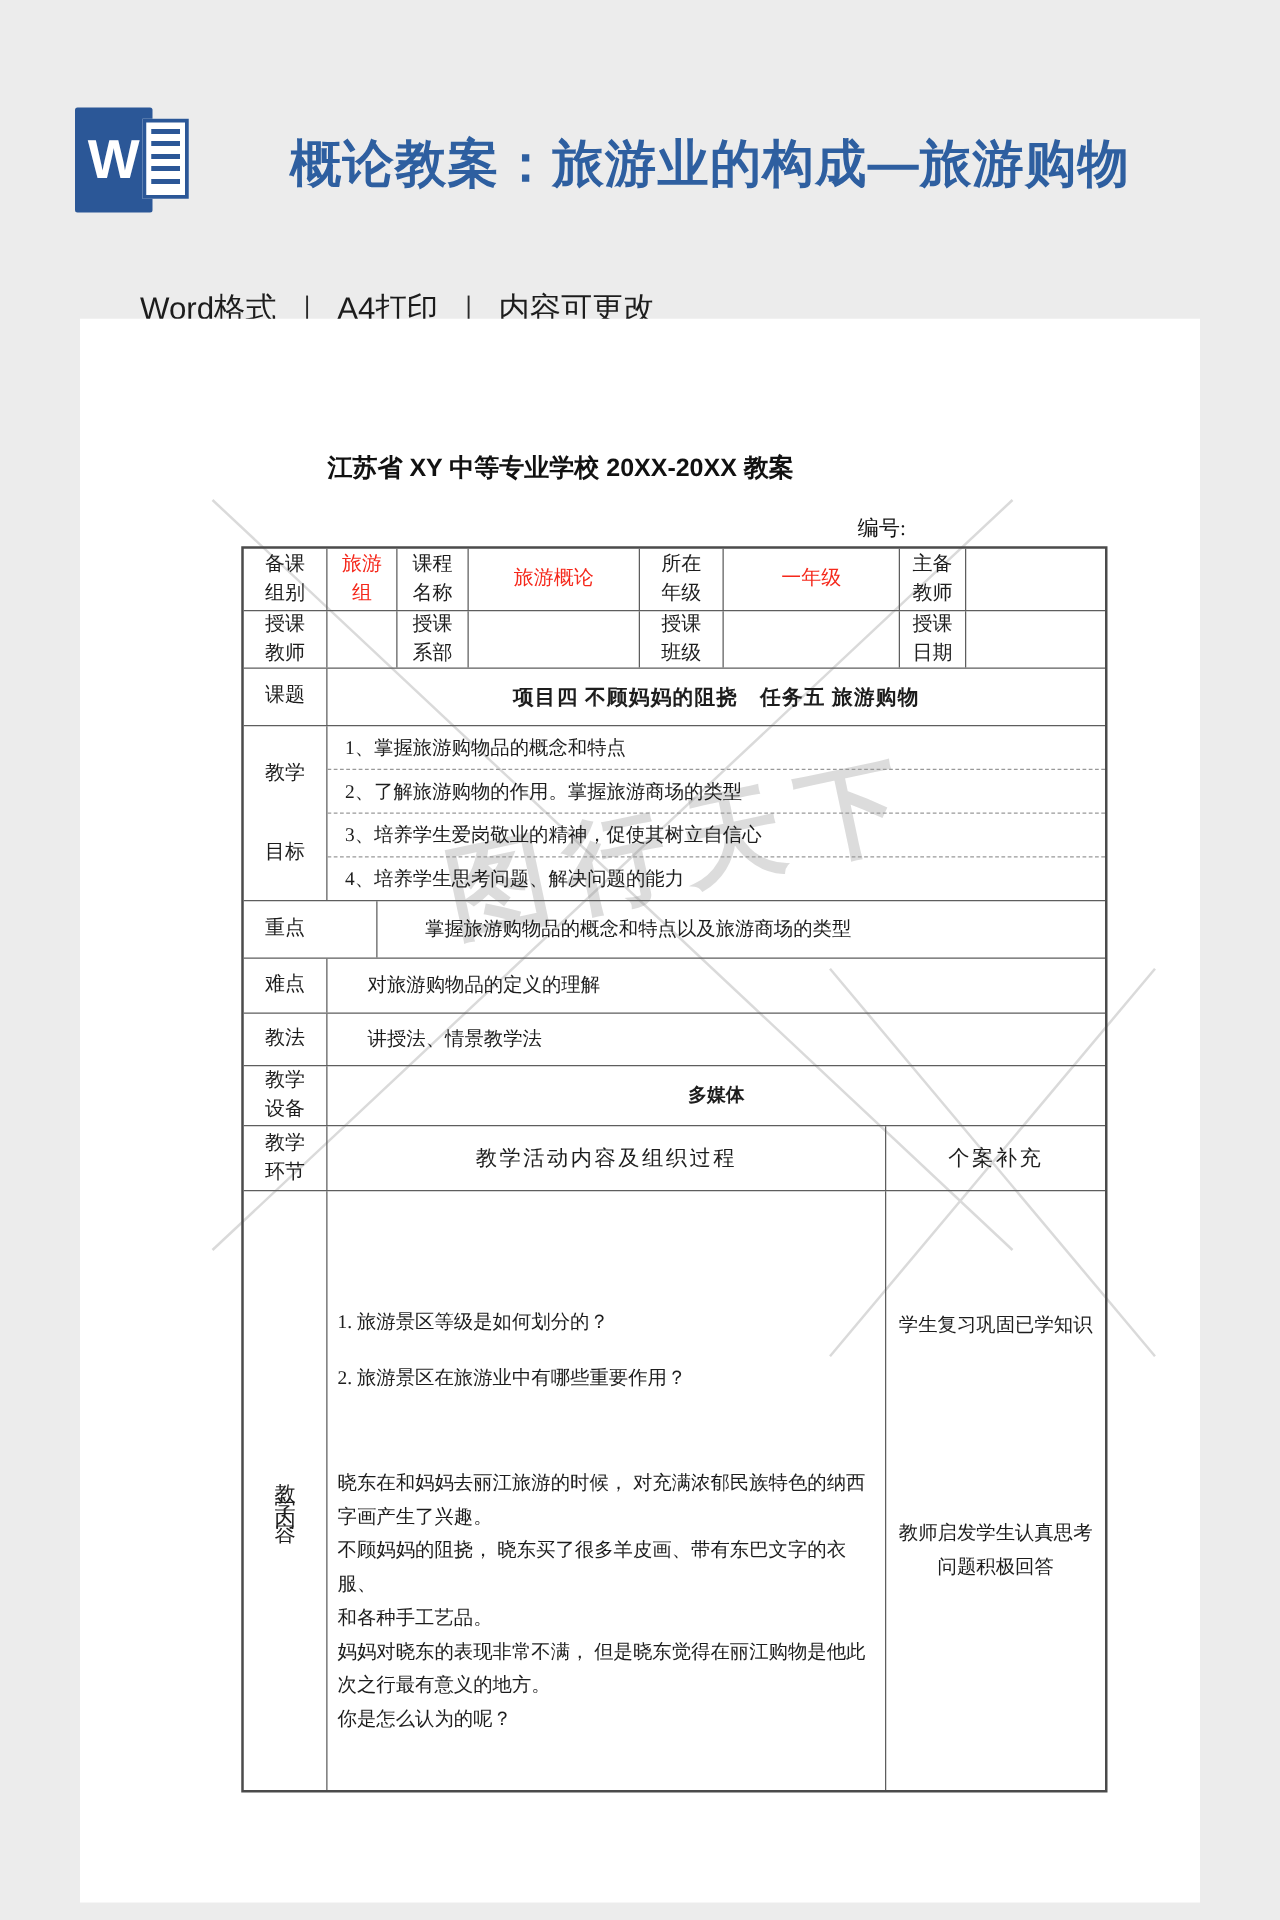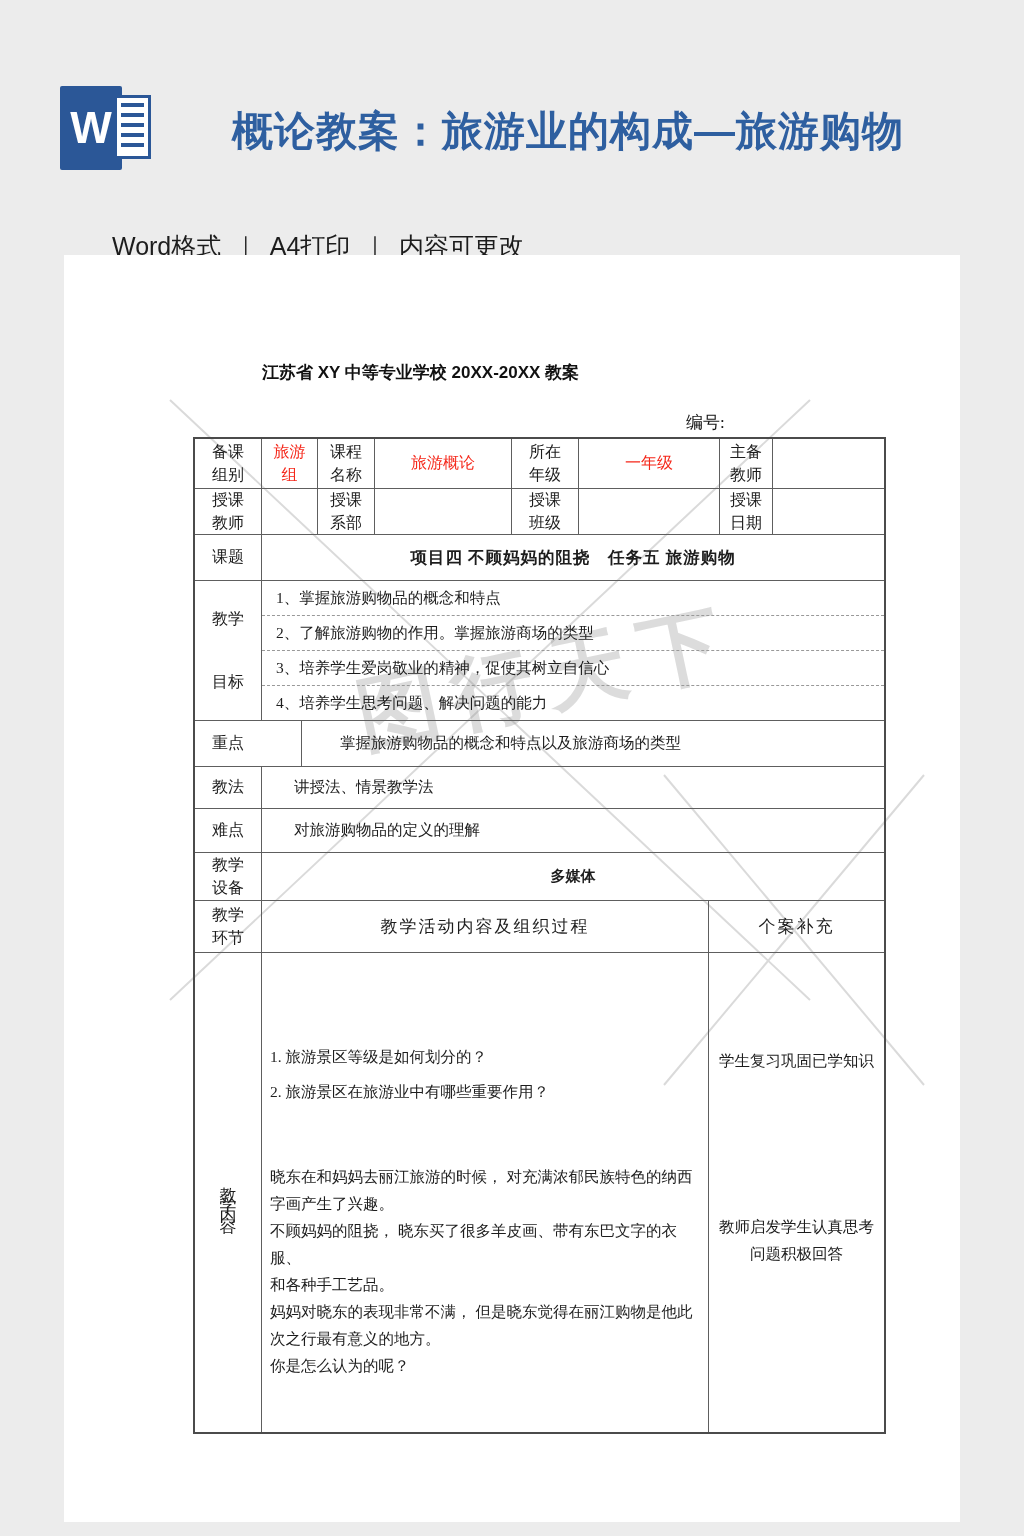--- a/index.html
+++ b/index.html
@@ -56,21 +56,21 @@
   .watermark-lines { position:absolute; left:0; top:0; width:896px; height:1267px; }
   .watermark-text {
     position:absolute; left:290px; top:365px; width:420px;
     font-size:82px; font-weight:bold; letter-spacing:14px;
     color:rgba(140,140,140,0.30);
     transform:rotate(-12deg); white-space:nowrap;
   }
   .doc-title {
     position:absolute; left:198px; top:106px;
     font-family:"Liberation Sans","DejaVu Sans",sans-serif;
-    font-weight:600; font-size:17px; color:#111;
+    font-weight:600; font-size:20px; color:#111;
   }
   .serial { position:absolute; left:622px; top:156px; font-size:17px; color:#111; }
 
   
   .doc-table {
     position:absolute; left:129px; top:182px; width:693px;
     border:2px solid #4b4b4b; background:transparent;
   }
   .tr { display:flex; border-top:1px solid #5e5e5e; }
   .tr:first-child { border-top:none; }
@@ -108,21 +108,21 @@
   .head-mid, .head-right { font-size:17px; letter-spacing:2px; }
 
   .vertical-label {
     writing-mode:vertical-lr; text-orientation:upright;
     letter-spacing:10px; font-size:17px;
   }
   .content-cell {
     position:relative; display:block; padding:0 14px 0 8px; font-size:15.5px;
   }
   .content-q1 { margin-top:94px; }
-  .content-q2 { margin-top:14px; }
+  .content-q2 { margin-top:24px; }
   .content-story { margin-top:60px; line-height:27px; }
   .supplement-cell { position:relative; display:block; font-size:15.5px; }
   .note-1 { position:absolute; left:10px; right:8px; top:94px; line-height:1.75; text-align:left; }
   .note-2 { position:absolute; left:8px; right:8px; top:260px; line-height:1.75; text-align:center; }
 </style>
 </head>
 <body>
 
 <div class="header">
   <div class="word-icon">
@@ -230,32 +230,32 @@
       </div>
     </div>
 
     <div class="tr r5">
       <div class="td c1 lbl">
           <span>重点</span>
         </div>
       <div class="td cval plain-value indent-more">掌握旅游购物品的概念和特点以及旅游商场的类型</div>
     </div>
 
+    <div class="tr r6">
+      <div class="td c1 lbl">
+          <span>难点</span>
+        </div>
+      <div class="td cval plain-value">对旅游购物品的定义的理解</div>
+    </div>
+
     <div class="tr r7">
       <div class="td c1 lbl">
           <span>教法</span>
         </div>
       <div class="td cval plain-value">讲授法、情景教学法</div>
-    </div>
-
-    <div class="tr r6">
-      <div class="td c1 lbl">
-          <span>难点</span>
-        </div>
-      <div class="td cval plain-value">对旅游购物品的定义的理解</div>
     </div>
 
     <div class="tr r8">
       <div class="td c1 lbl">
           <span class="lbl-narrow">教学设备</span>
         </div>
       <div class="td cval center-value">多媒体</div>
     </div>
 
     <div class="tr r9">

